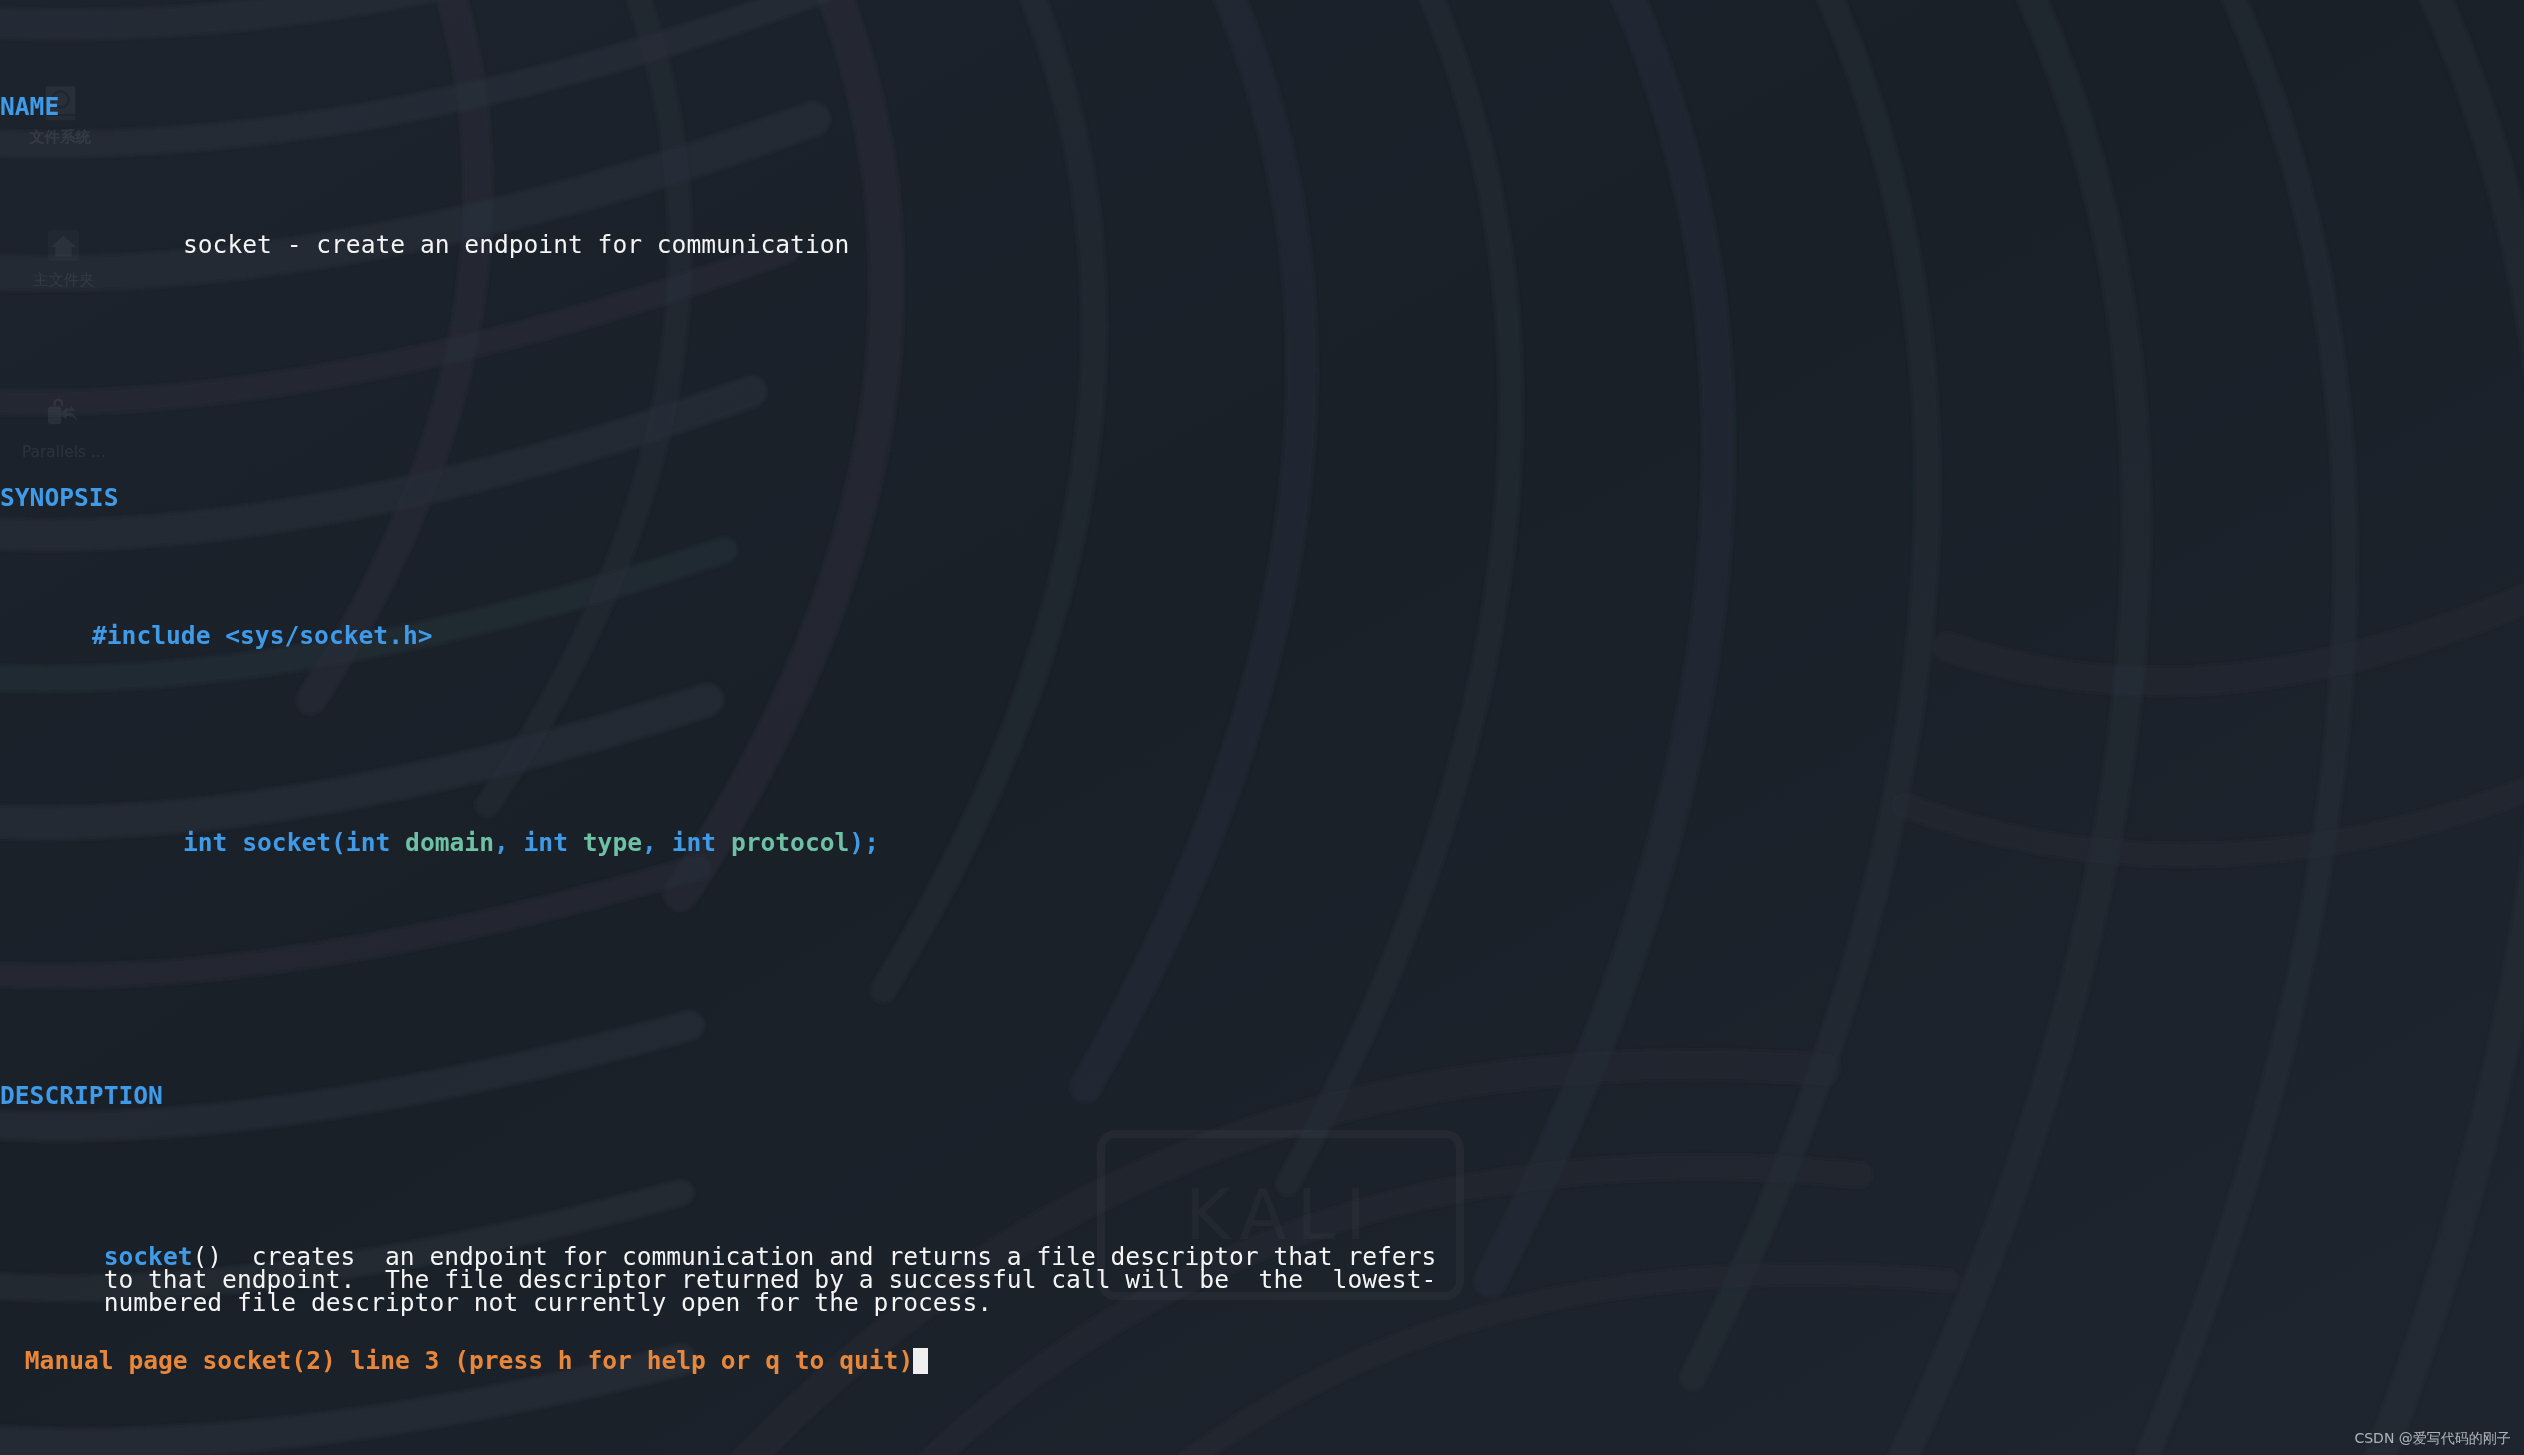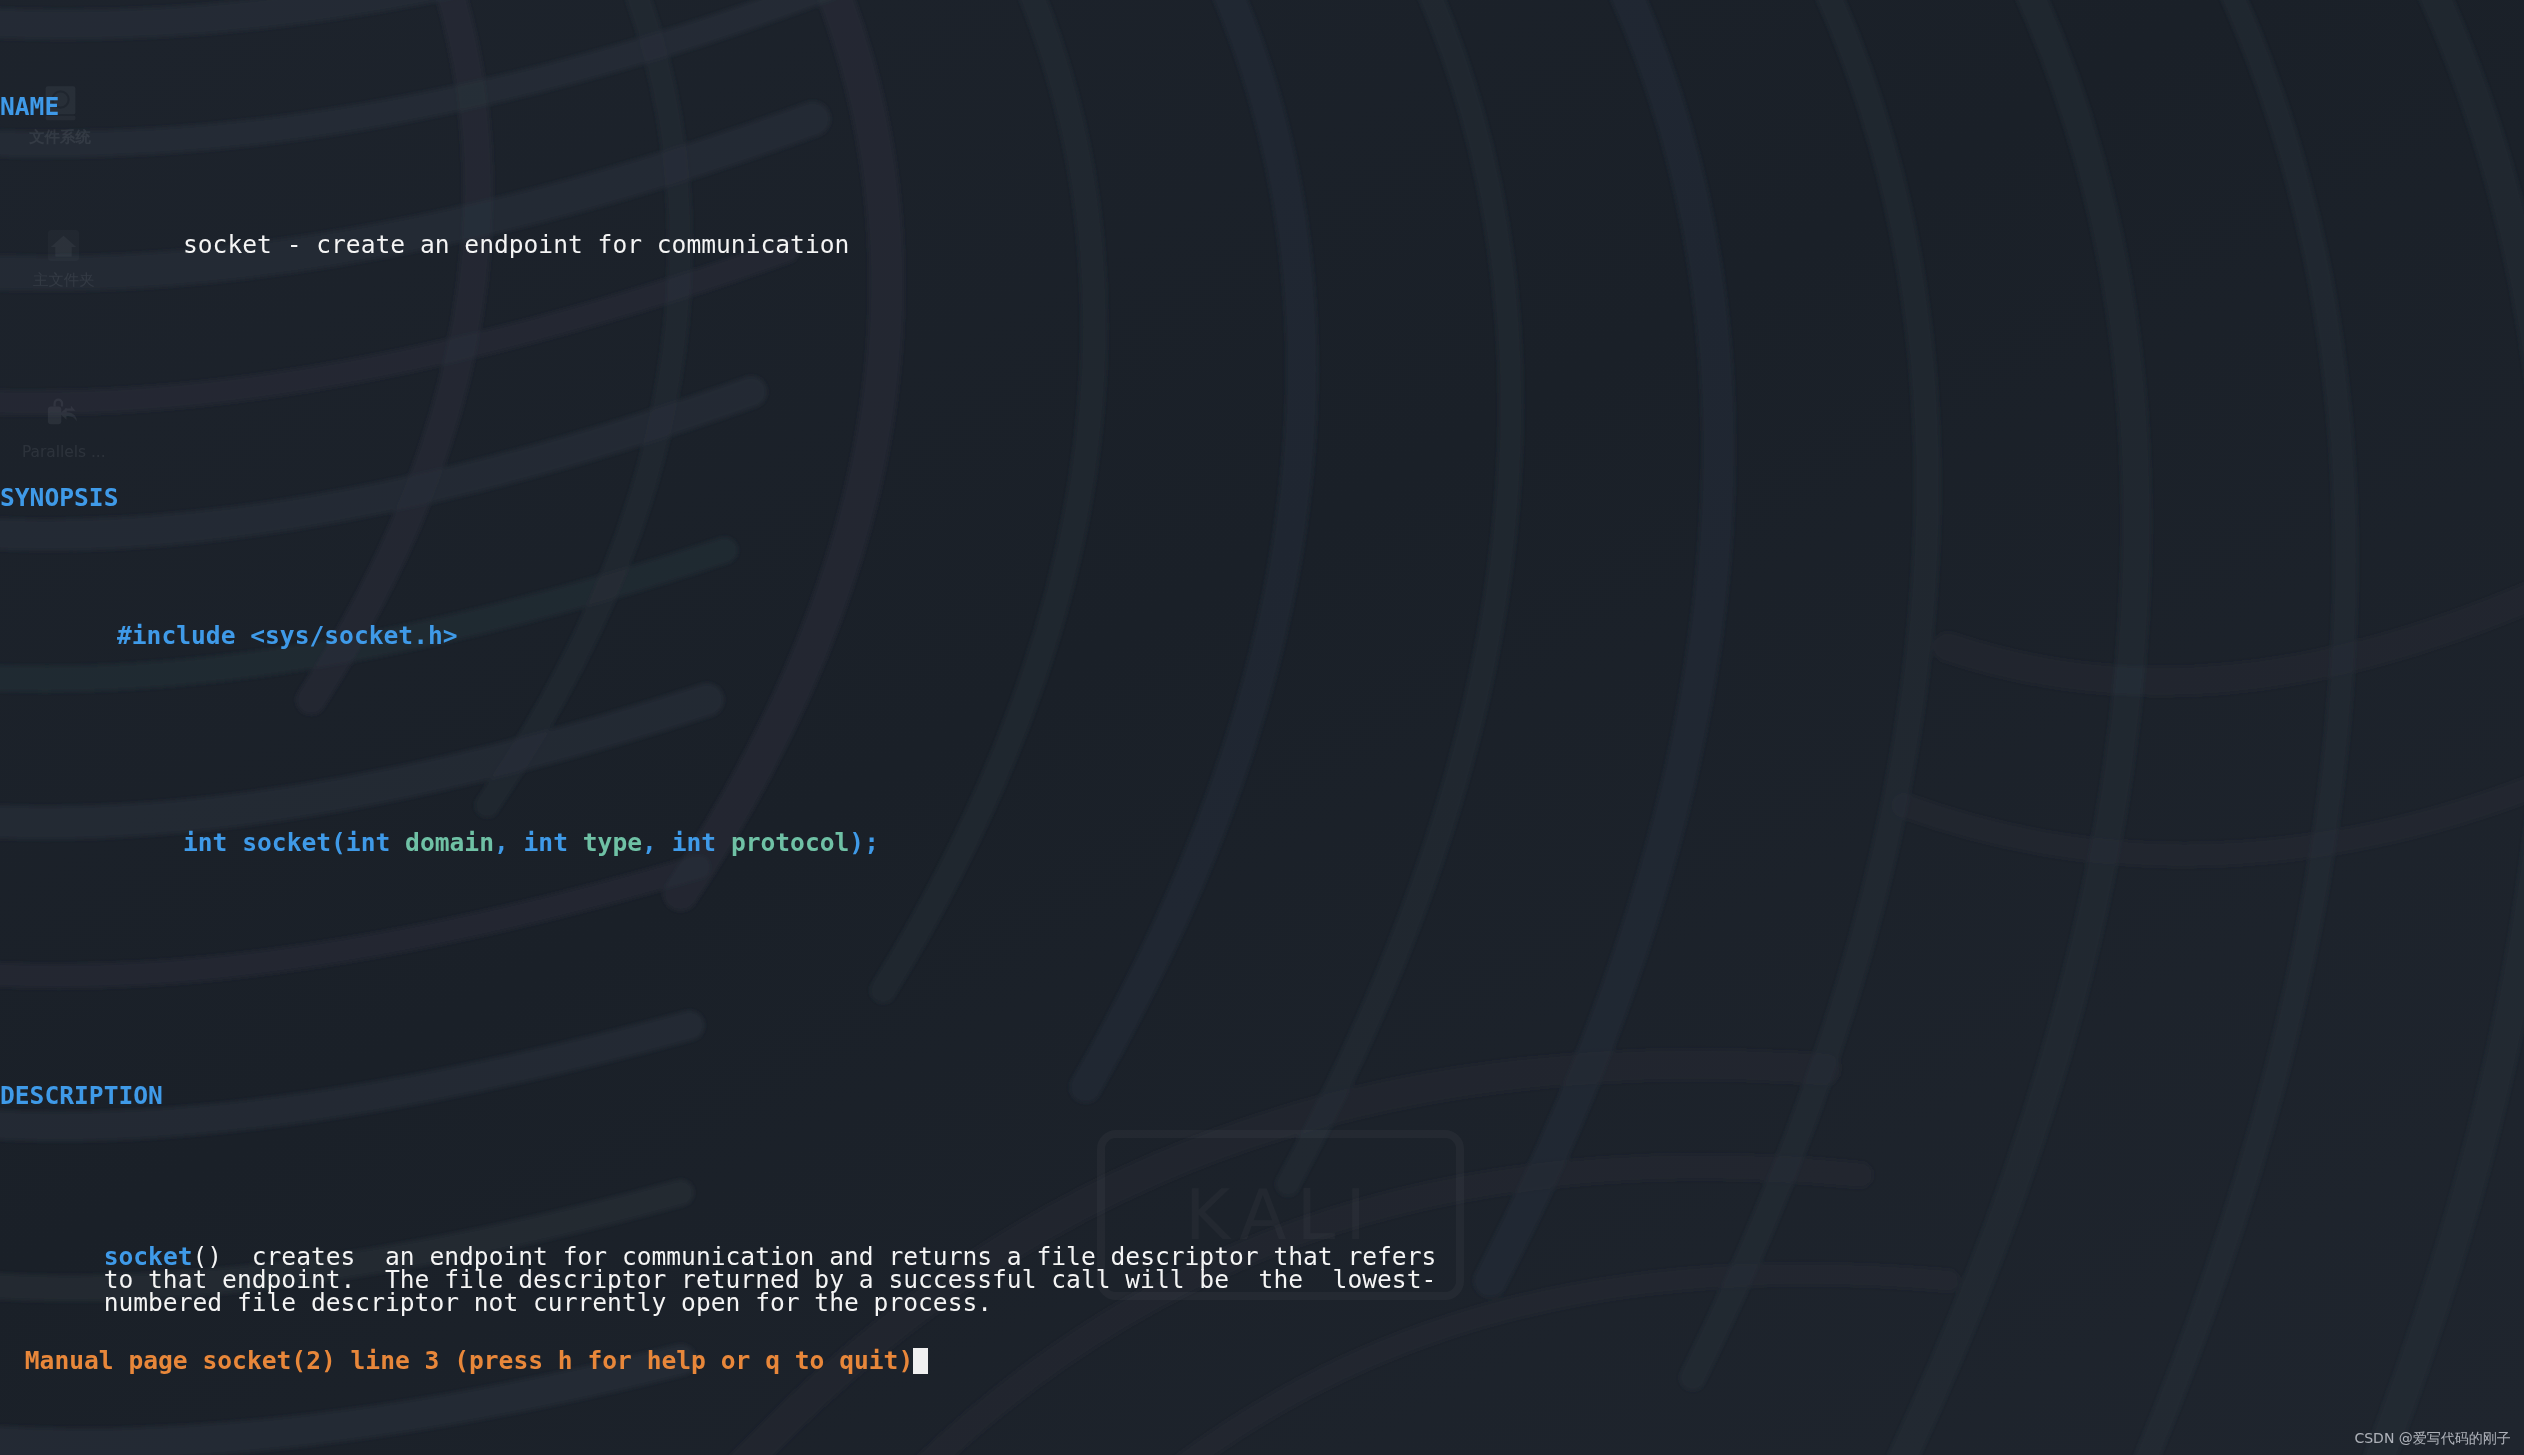--- a/index.html
+++ b/index.html
@@ -236,21 +236,21 @@
     
     <div class="row" style="margin-top:2.9px;"><span class="hdr">NAME</span></div>
     <div class="row"> </div>
     <div class="row"><span class="wht" style="padding-left:183px;">socket - create an endpoint for communication</span></div>
     <div class="row"> </div>
     <div class="row"> </div>
 
     
     <div class="row"><span class="hdr">SYNOPSIS</span></div>
     <div class="row"> </div>
-    <div class="row"><span class="blu" style="padding-left:117px;">#include &lt;sys/socket.h&gt;</span></div>
+    <div class="row"><span class="blu" style="padding-left:92px;">#include &lt;sys/socket.h&gt;</span></div>
     <div class="row"> </div>
     <div class="row"> </div>
     <div class="row"><span style="padding-left:183px;"><span class="blu">int socket(int </span><span class="grn">domain</span><span class="blu">, int </span><span class="grn">type</span><span class="blu">, int </span><span class="grn">protocol</span><span class="blu">);</span></span></div>
     <div class="row"> </div>
     <div class="row"> </div>
 
     
     <div class="row"><span class="hdr">DESCRIPTION</span></div>
     <div class="row"> </div>
 

